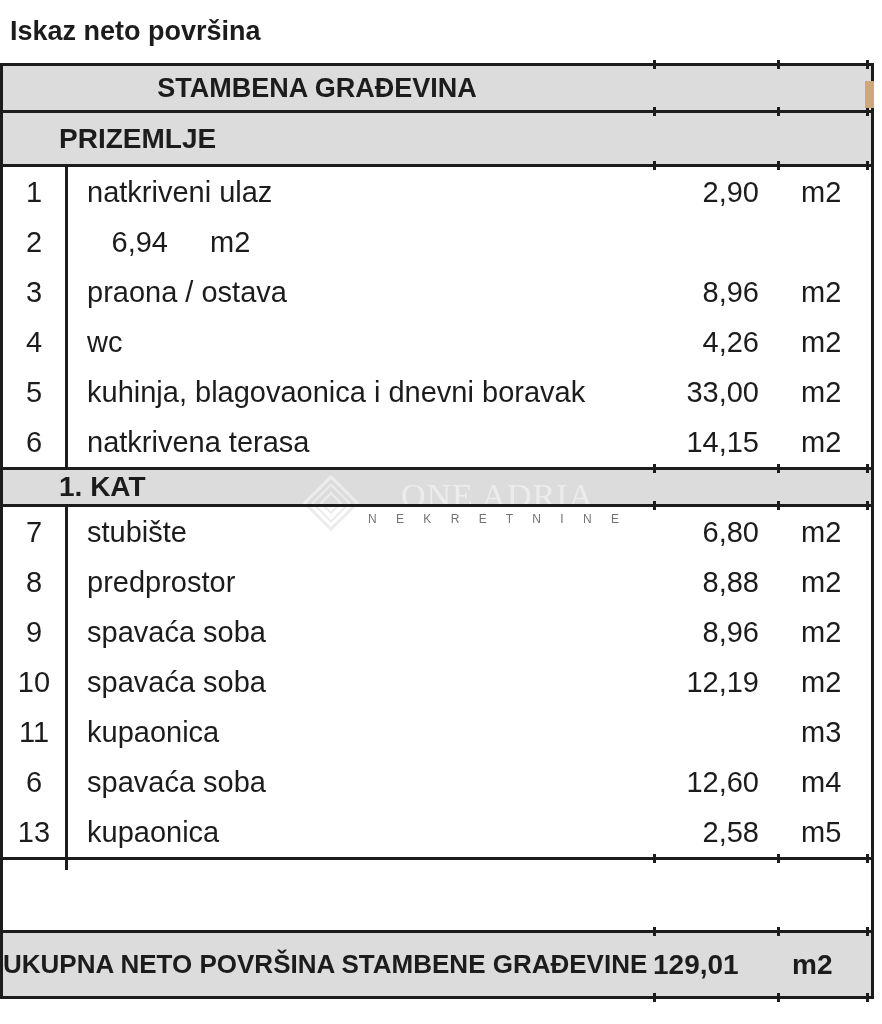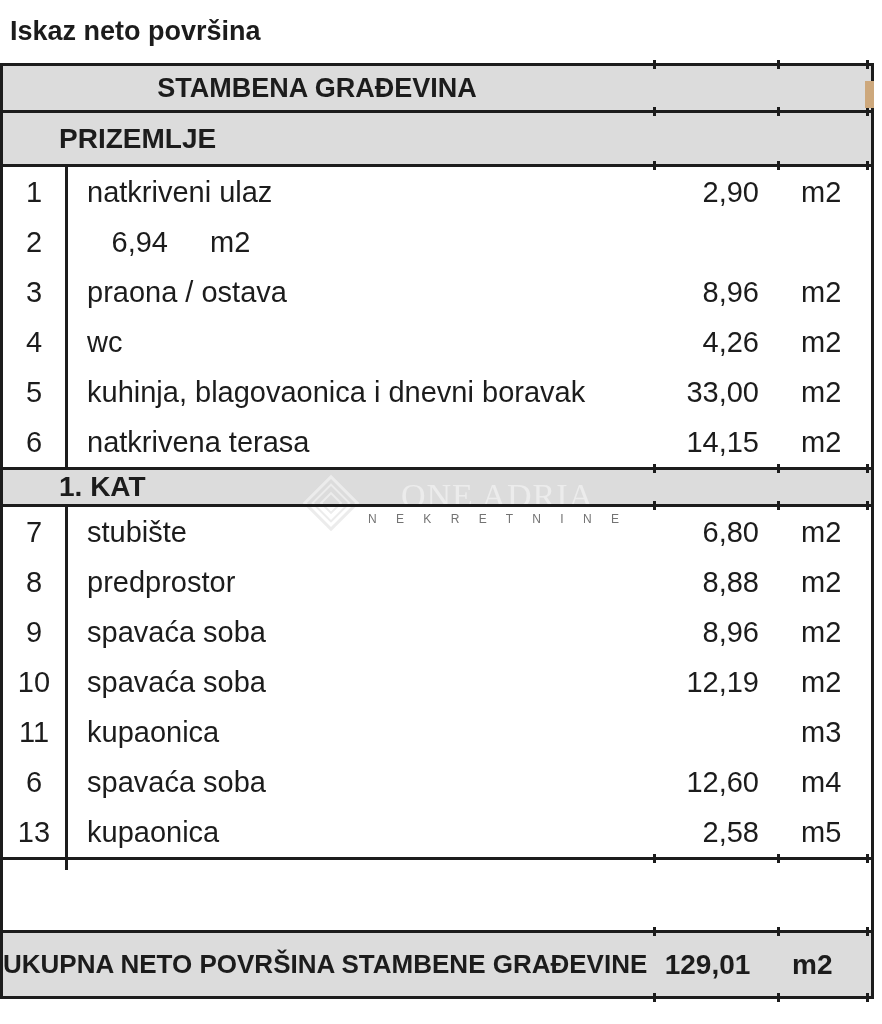--- a/index.html
+++ b/index.html
@@ -54,21 +54,21 @@
   .brow .unit{width:92px;display:flex;align-items:center;padding-left:22px;box-sizing:border-box;}
   .empty-row{position:relative;height:70px;background:#fff;}
   .empty-row::before{content:"";position:absolute;left:62px;top:0;width:3px;height:10px;background:var(--line);}
   .total{
     height:63px;background:var(--gray);
     display:flex;align-items:center;font-weight:bold;
   }
   .total .tlabel{
     width:650px;font-size:26px;line-height:1.25;
   }
-  .total .tval{width:109px;text-align:center;font-size:28px;}
+  .total .tval{width:109px;text-align:left;font-size:28px;}
   .total .tunit{padding-left:30px;font-size:28px;}
   
   .wm{
     position:absolute;left:305px;top:415px;z-index:2;
     display:flex;align-items:flex-start;gap:14px;
   }
   .wm-diamond{
     position:relative;width:46px;height:46px;margin-top:2px;
     display:flex;align-items:center;justify-content:center;
   }

